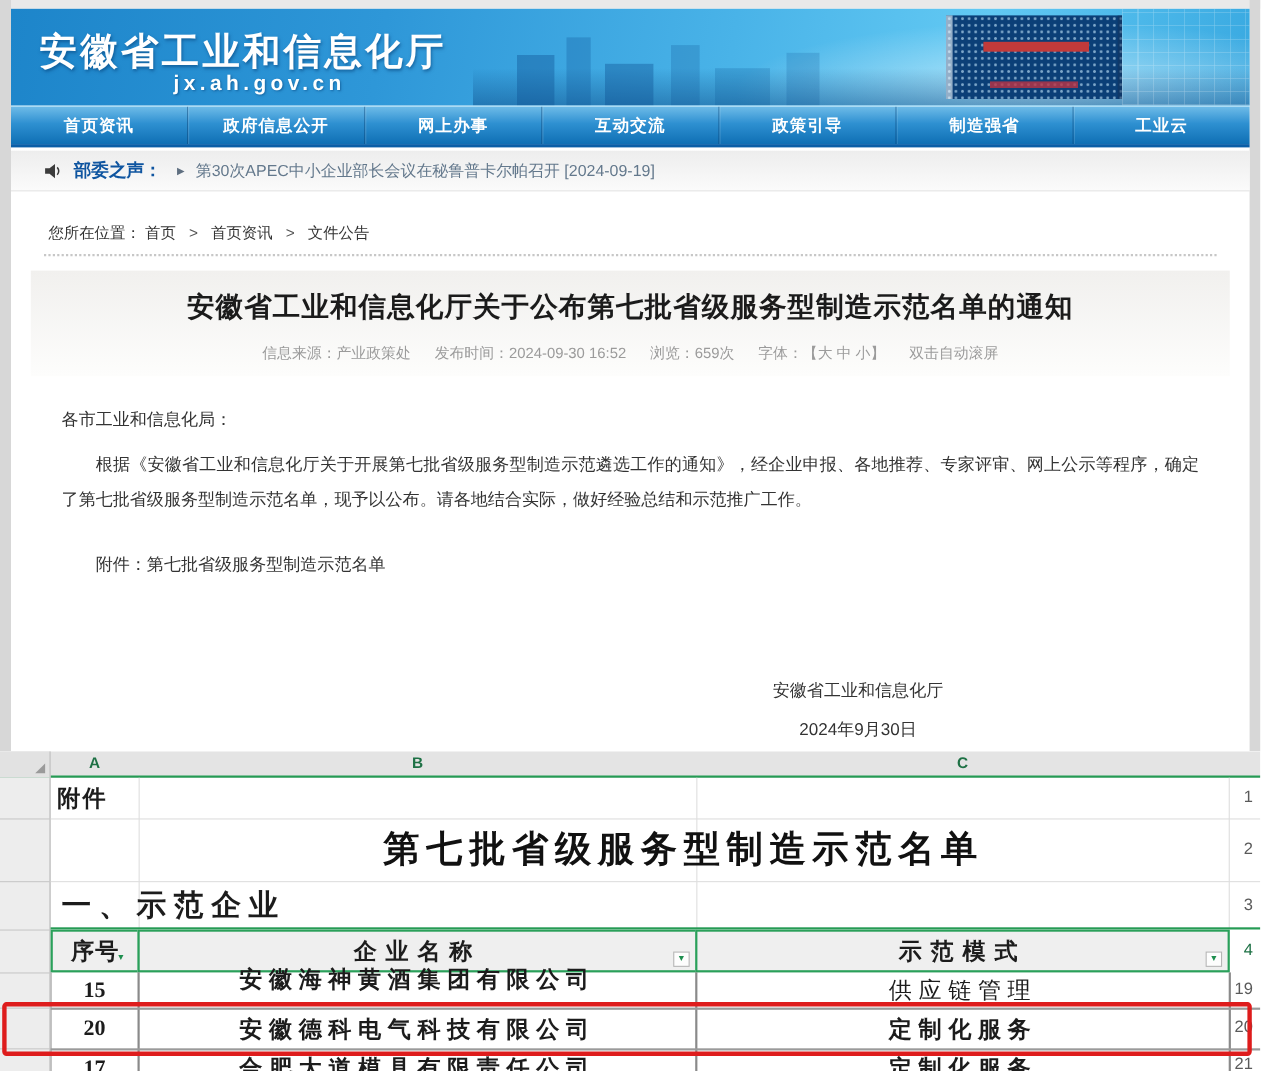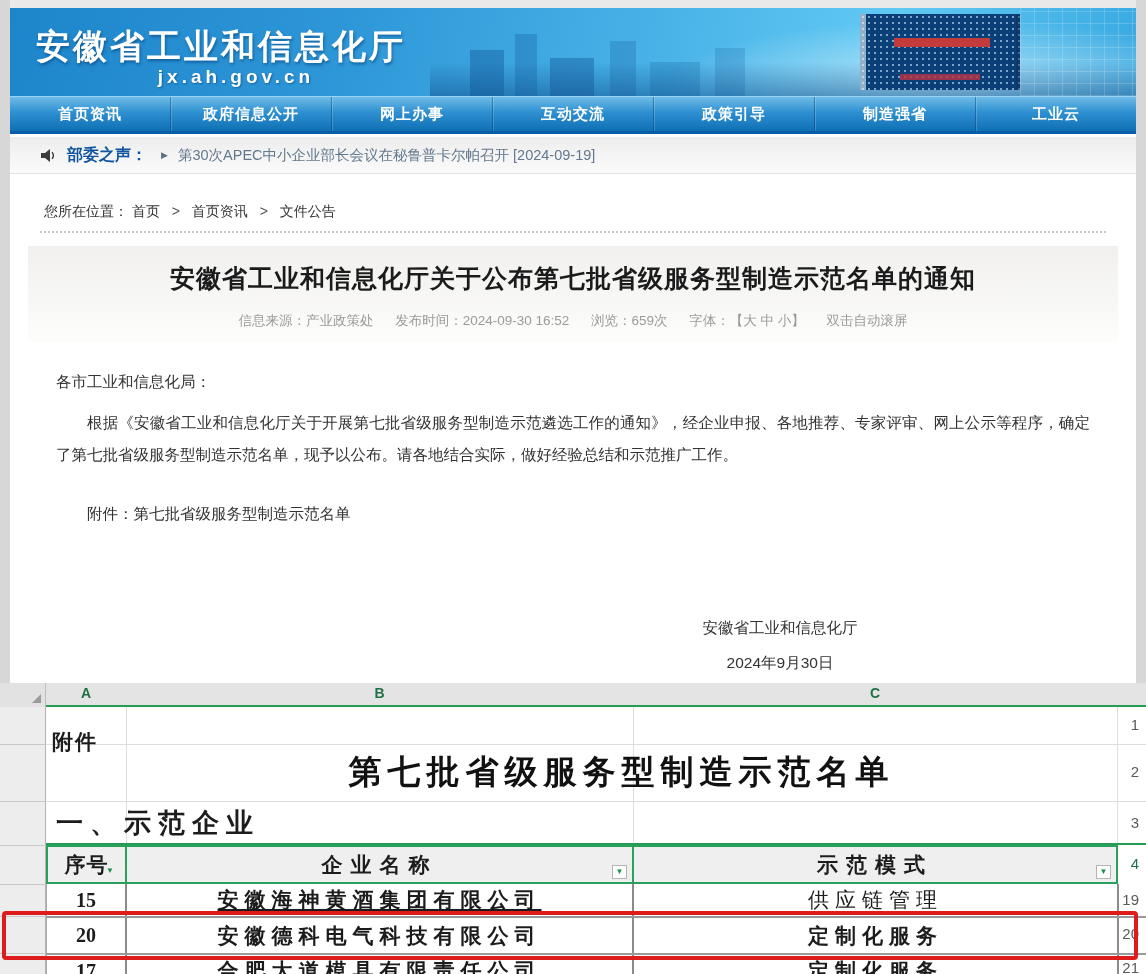--- a/index.html
+++ b/index.html
@@ -227,21 +227,21 @@
     <div class="gline" style="left:0;top:201px;width:46px;height:1px;background:#c8c8c8;"></div>
     <div class="gline" style="left:0;top:233px;width:46px;height:1px;background:#c8c8c8;"></div>
     <div class="gline" style="left:0;top:270px;width:46px;height:1px;background:#c8c8c8;"></div>
 
     <div class="gline" style="left:46px;top:61px;width:1100px;height:1px;"></div>
     <div class="gline" style="left:46px;top:118px;width:1100px;height:1px;"></div>
     <div class="gline" style="left:126px;top:24px;width:1px;height:138px;"></div>
     <div class="gline" style="left:633px;top:24px;width:1px;height:138px;"></div>
     <div class="gline" style="left:1117px;top:24px;width:1px;height:138px;"></div>
 
-    <div class="xl-cell" style="left:48px;top:40px;width:76px;height:37px;justify-content:flex-start;font-size:21px;font-weight:bold;letter-spacing:2px;padding-left:4px;">附件</div>
+    <div class="xl-cell" style="left:48px;top:24px;width:76px;height:37px;justify-content:flex-start;font-size:21px;font-weight:bold;letter-spacing:2px;padding-left:4px;">附件</div>
     <div class="xl-cell" style="left:126px;top:61px;width:991px;height:57px;font-size:33px;font-weight:bold;letter-spacing:6px;color:#111;">第七批省级服务型制造示范名单</div>
     <div class="xl-cell" style="left:56px;top:118px;width:500px;height:44px;justify-content:flex-start;font-size:27px;font-weight:bold;letter-spacing:7px;">一、示范企业</div>
 
     <div class="green-line" style="left:46px;top:160px;width:1100px;height:2px;"></div>
 
     <div class="xl-cell hdr-cell" style="left:46px;top:162px;width:81px;height:39px;letter-spacing:1px;">
         <span>序号</span>
       </div>
     <div class="xl-cell hdr-cell" style="left:125px;top:162px;width:509px;height:39px;letter-spacing:8px;">
         <span>企业名称</span>
@@ -259,21 +259,21 @@
 
     <div class="dline" style="left:125px;top:201px;width:2px;height:90px;"></div>
     <div class="dline" style="left:632px;top:201px;width:2px;height:90px;"></div>
     <div class="dline" style="left:1117px;top:201px;width:2px;height:90px;"></div>
     <div class="gline" style="left:46px;top:201px;width:1px;height:90px;background:#aaa;"></div>
 
     <div class="dline" style="left:46px;top:233px;width:1100px;height:2px;background:#9a9a9a;"></div>
     <div class="dline" style="left:46px;top:270px;width:1100px;height:2px;background:#9a9a9a;"></div>
 
     <div class="xl-cell" style="left:47px;top:201px;width:78px;height:32px;font-size:20px;font-weight:bold;">15</div>
-    <div class="xl-cell" style="left:127px;top:201px;width:505px;height:32px;font-size:21px;font-weight:600;letter-spacing:6px;text-decoration:underline;">安徽海神黄酒集团有限公司</div>
+    <div class="xl-cell" style="left:127px;top:191px;width:505px;height:32px;font-size:21px;font-weight:600;letter-spacing:6px;">安徽海神黄酒集团有限公司</div>
     <div class="xl-cell" style="left:634px;top:201px;width:483px;height:32px;font-size:21px;font-weight:400;letter-spacing:6px;">供应链管理</div>
 
     <div class="xl-cell" style="left:47px;top:235px;width:78px;height:35px;font-size:20px;font-weight:bold;">20</div>
     <div class="xl-cell" style="left:127px;top:235px;width:505px;height:35px;font-size:21px;font-weight:600;letter-spacing:6px;">安徽德科电气科技有限公司</div>
     <div class="xl-cell" style="left:634px;top:235px;width:483px;height:35px;font-size:21px;font-weight:600;letter-spacing:6px;">定制化服务</div>
 
     <div class="xl-cell" style="left:47px;top:272px;width:78px;height:32px;font-size:20px;font-weight:bold;">17</div>
     <div class="xl-cell" style="left:127px;top:272px;width:505px;height:32px;font-size:21px;font-weight:600;letter-spacing:6px;">合肥大道模具有限责任公司</div>
     <div class="xl-cell" style="left:634px;top:272px;width:483px;height:32px;font-size:21px;font-weight:600;letter-spacing:6px;">定制化服务</div>
 

